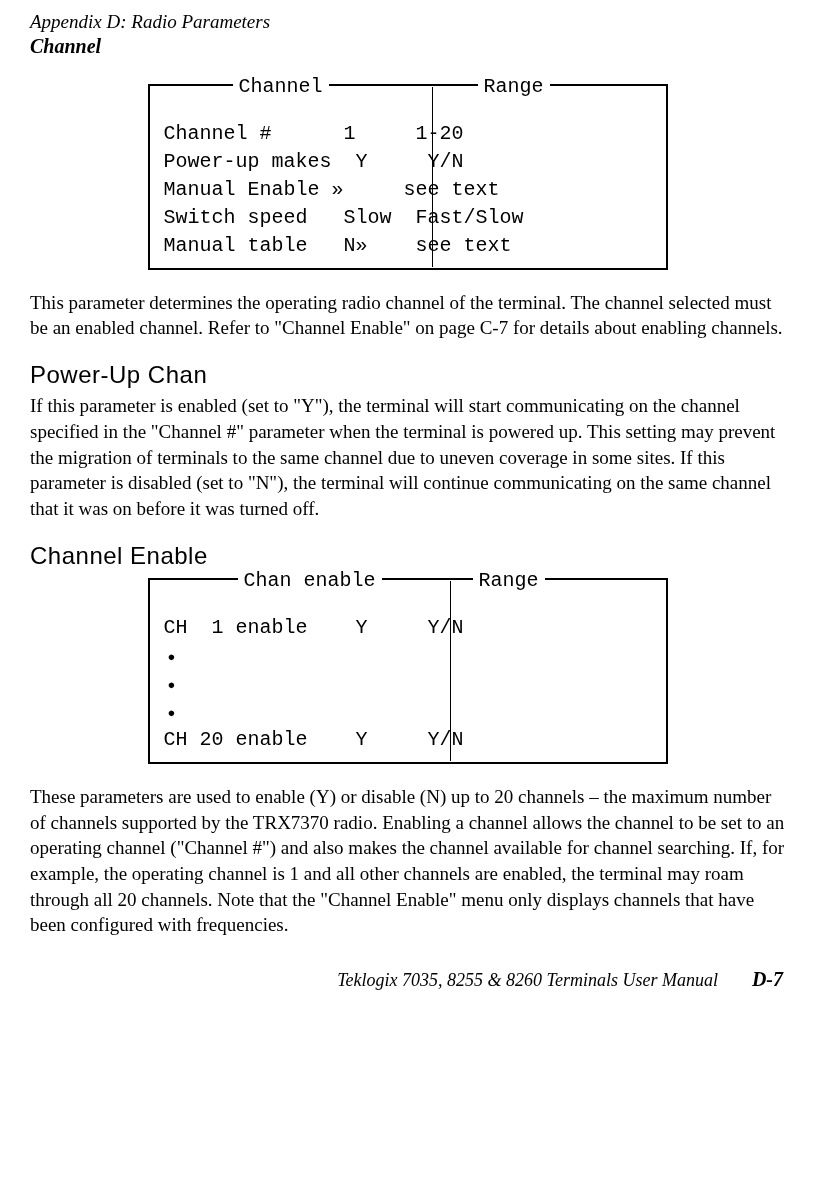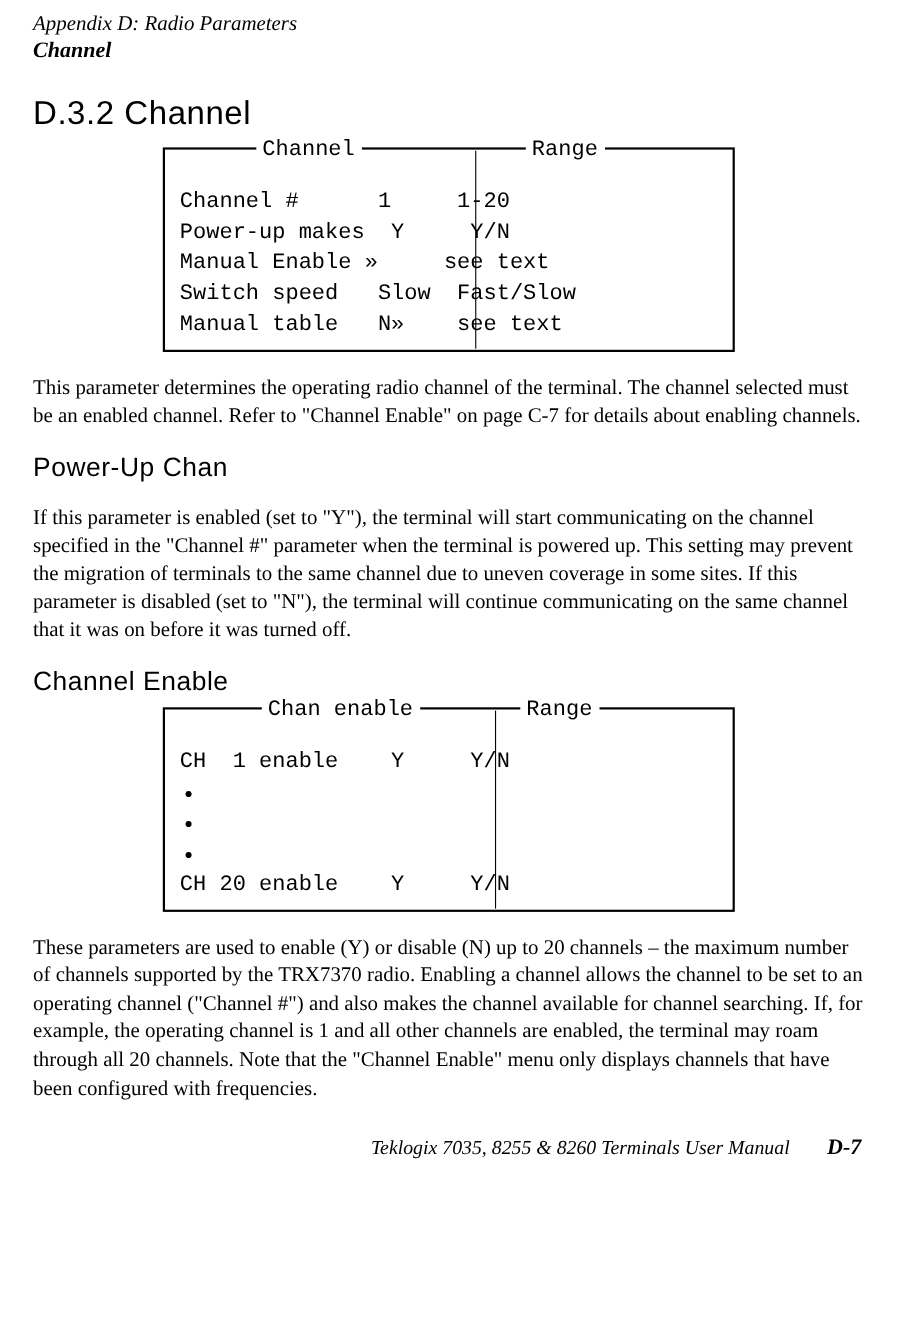--- a/index.html
+++ b/index.html
@@ -40,21 +40,21 @@
   }
   .subheading {
     font-family: "Arial Narrow", "Helvetica Condensed", Arial, sans-serif;
     font-stretch: condensed;
     font-size: 24px;
     letter-spacing: 0.5px;
     margin: 18px 0 2px 0;
     font-weight: 400;
   }
   p.body-text {
-    margin: 16px 0 10px 0;
+    margin: 2px 0 10px 0;
     text-align: left;
   }
   .menu-frame {
     width: 520px;
     margin: 6px auto 20px auto;
     position: relative;
   }
   .menu-frame .frame-inner {
     border: 2.5px double #000;
     padding: 6px 14px 8px 14px;
@@ -128,21 +128,20 @@
 </head>
 <body>
 
 <div class="page">
 
   <div class="header-block">
     <div class="appendix">Appendix  D:  Radio Parameters</div>
     <div class="sub">Channel</div>
   </div>
 
-  <div class="section-title">D.3.2   Channel</div>
 
   <div class="menu-frame">
     <div class="legend">
       <span class="lg-left">Channel</span>
       <span class="lg-right">Range</span>
     </div>
     <div class="frame-inner">
 <span>Channel #      1     1-20</span>
 <span>Power-up makes  Y     Y/N</span>
 <span>Manual Enable »     see text</span>

